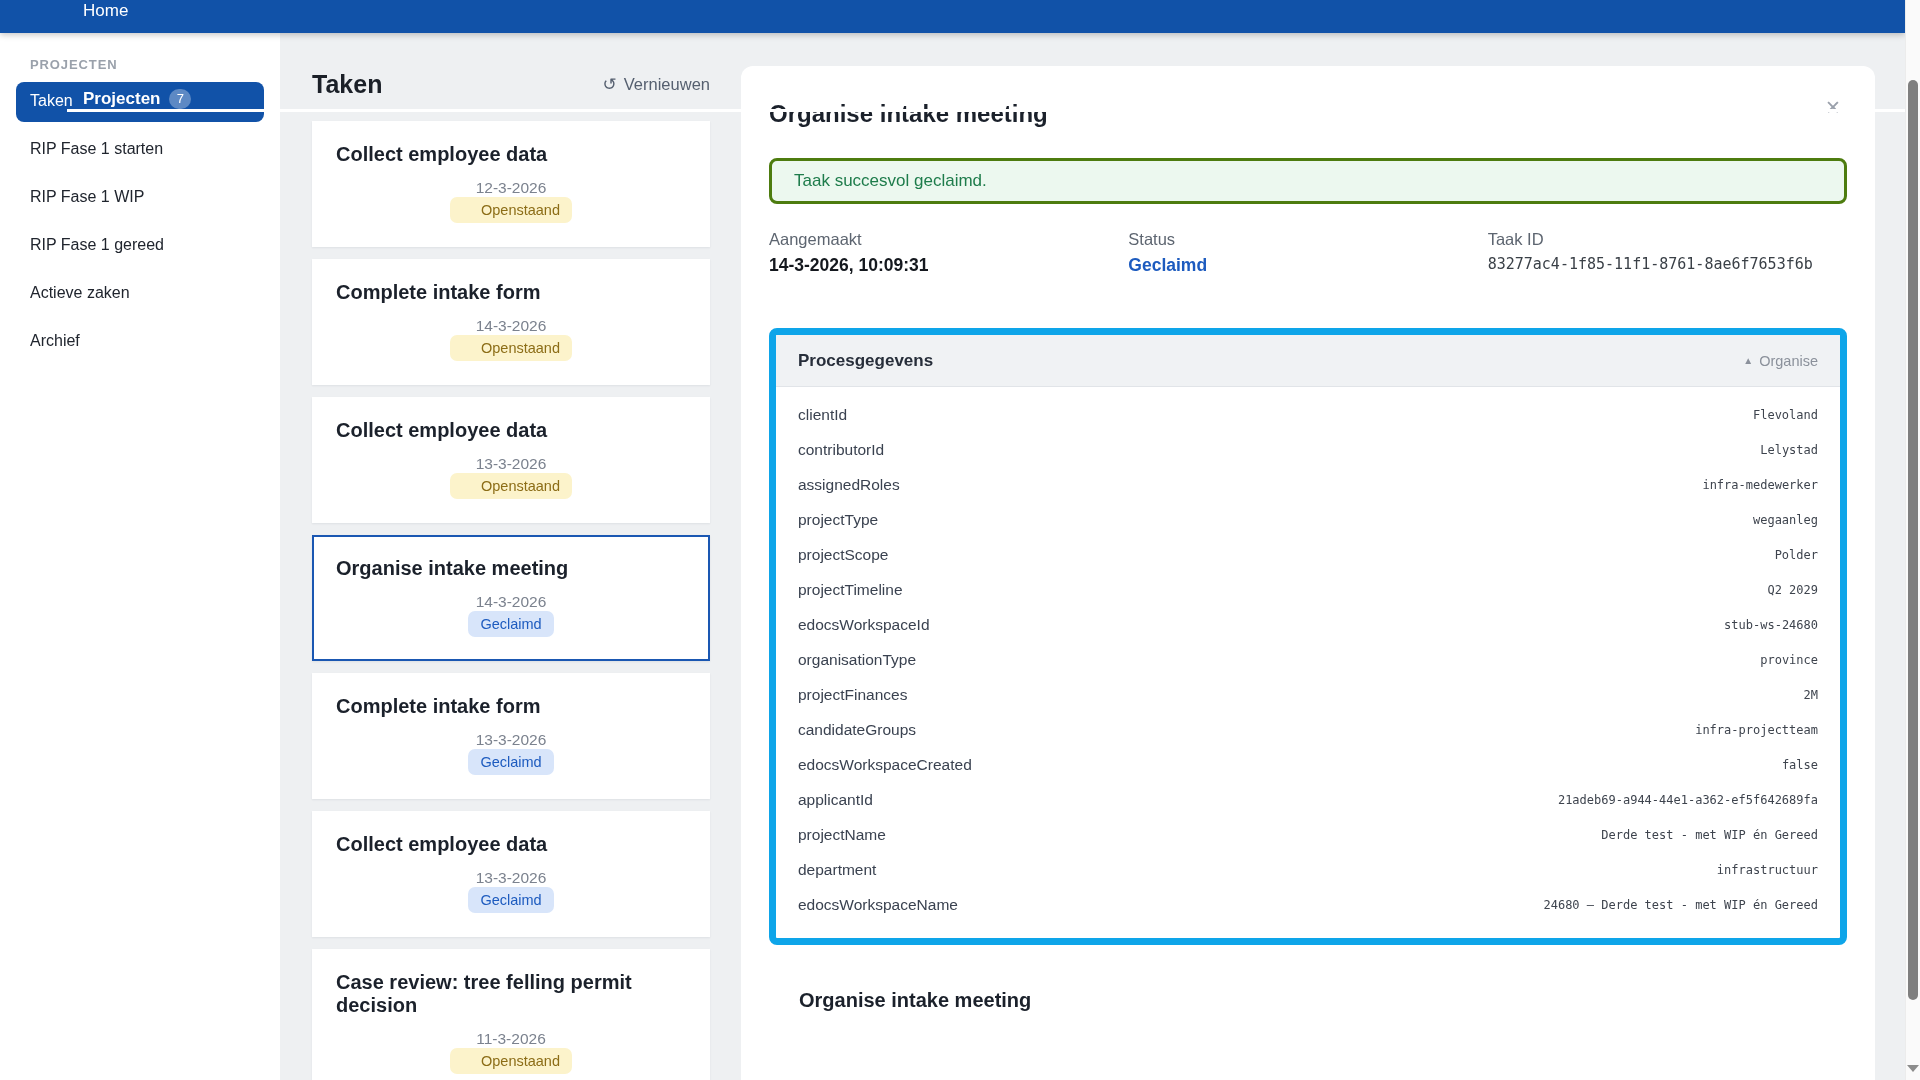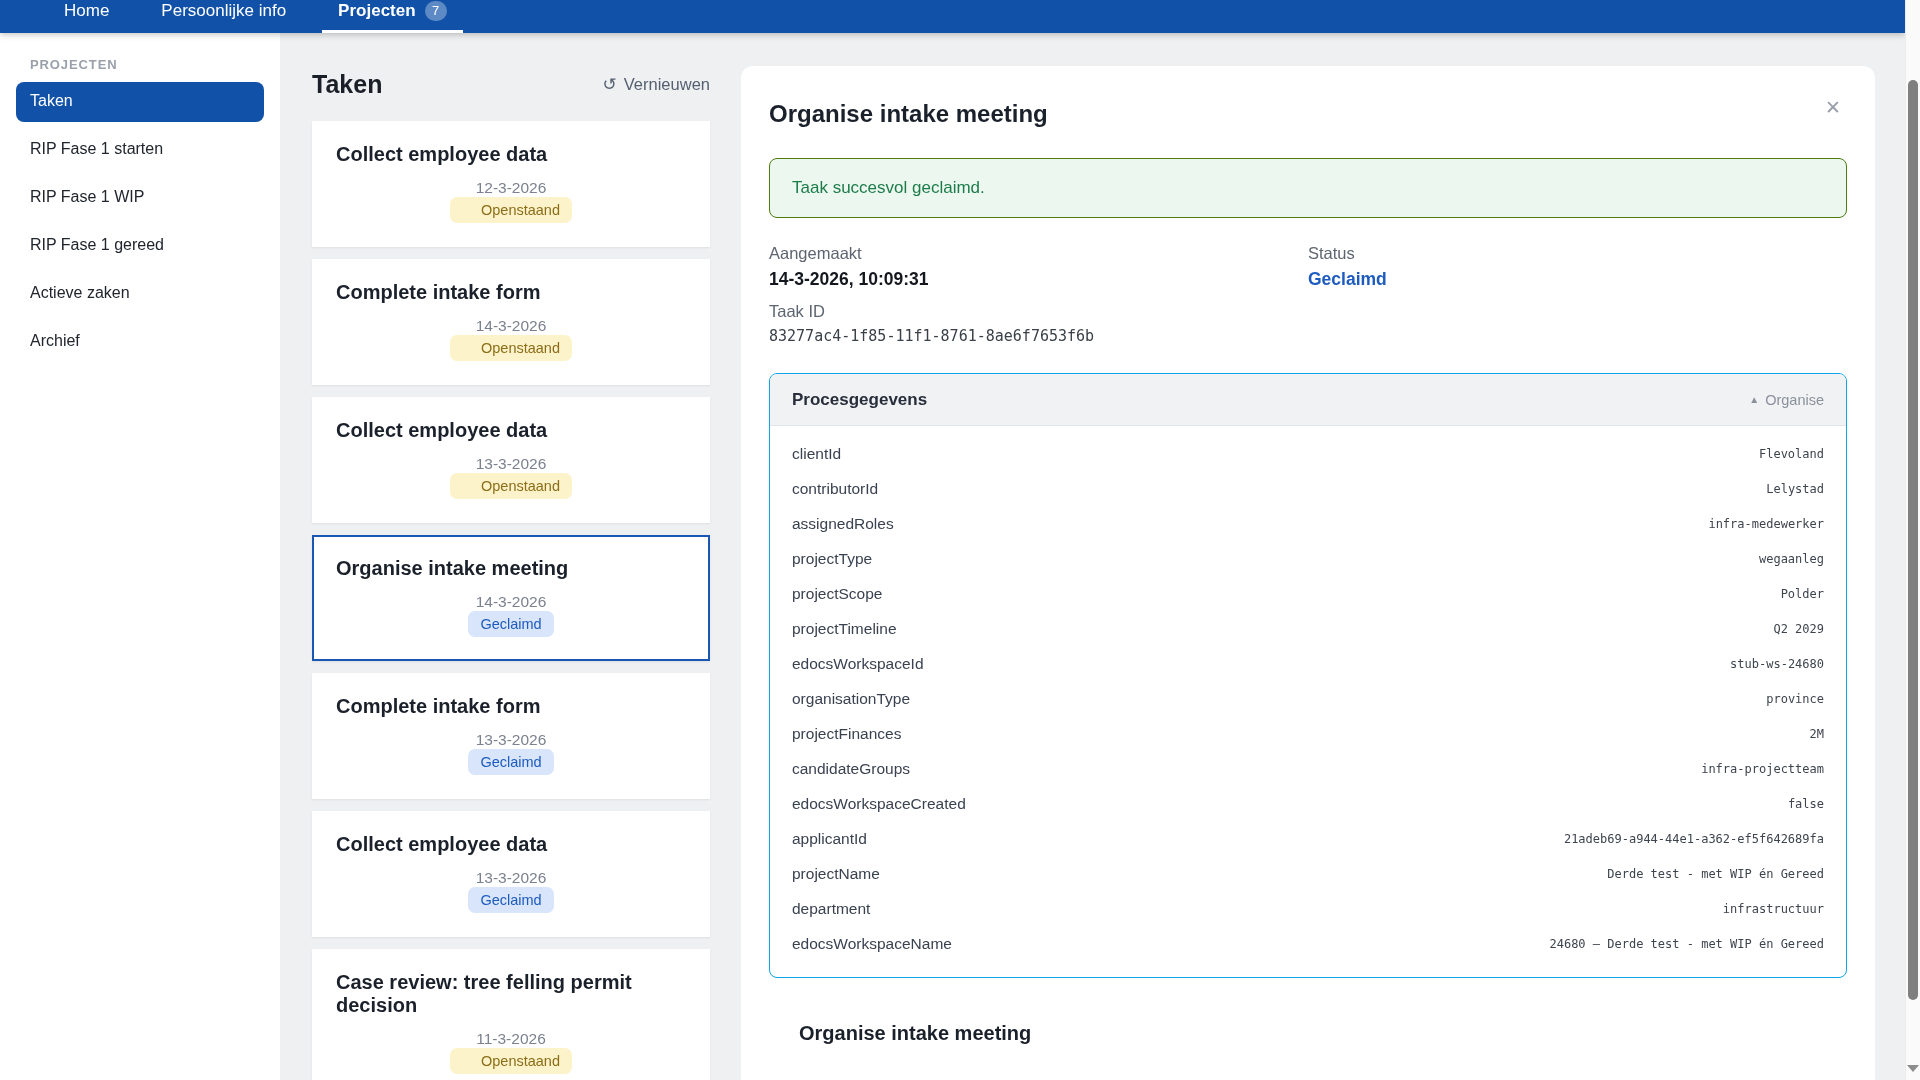--- a/index.html
+++ b/index.html
@@ -6,22 +6,23 @@
   html,body { background:#e9ebee; }
   .app {
     position:relative; width:1920px; height:1080px; overflow:hidden;
     background:#eef0f2; font-family:"Liberation Sans", sans-serif;
   }
 
   
   .nav {
     position:absolute; top:0; left:0; width:1905px; height:33px;
     background:#1152a8; display:flex; align-items:stretch;
-    padding-left:48px; gap:20px; z-index:6;
+    padding-left:67px; gap:20px; z-index:6;
     box-shadow:0 2px 6px rgba(0,0,0,.22);
+    flex-direction:column;
   }
   .nav-item {
     display:flex; align-items:flex-start; gap:9px;
     padding:1px 16px 0; color:#fff; font-size:17px; line-height:20px;
     border-bottom:3px solid transparent; cursor:pointer; white-space:nowrap;
   }
   .nav-item.active { border-bottom-color:#fff; font-weight:700; }
   .nav-badge {
     background:rgba(255,255,255,.32); border-radius:11px;
     min-width:22px; height:20px; padding:0 6px; margin-top:0;
@@ -76,36 +77,36 @@
   .detail-card {
     position:absolute; left:461px; top:33px; width:1134px; height:1500px;
     background:#fff; border-radius:12px; padding:34px 28px;
   }
   .detail-title { font-size:24px; font-weight:700; color:#1b212b; }
   .close-btn {
     position:absolute; top:32px; right:34px; color:#9aa0ab; font-size:19px;
     background:none; border:none; cursor:pointer; line-height:1;
   }
   .alert-success {
-    margin-top:30px; height:60px; display:flex; align-items:center;
-    padding:0 22px; background:#ecf8ef; border:1px solid #4d7c0f;
+    margin-top:30px; height:46px; display:flex; align-items:center;
+    padding:0 22px; background:#ecf8ef; border:3px solid #4d7c0f;
     border-radius:8px; color:#1e7c4b; font-size:17px;
   }
   .meta-grid {
-    margin-top:26px; display:grid; grid-template-columns:1fr 1fr; row-gap:12px;
+    margin-top:26px; display:grid; grid-template-columns:1fr 1fr 1fr; row-gap:24px;
   }
   .meta-label { color:#5d6570; font-size:16.5px; margin-bottom:6px; }
   .meta-value { color:#14181e; font-size:17.5px; font-weight:700; }
   .meta-value.status { color:#1d5bbf; }
   .meta-value.mono {
     font-family:"DejaVu Sans Mono", monospace; font-size:15px;
     font-weight:400; color:#3a4047;
   }
 
-  .process-panel { margin-top:28px; border:1px solid #0ea5e9; border-radius:8px; overflow:hidden; }
+  .process-panel { margin-top:28px; border:7px solid #0ea5e9; border-radius:8px; overflow:hidden; }
   .process-header {
     background:#f0f2f4; padding:15px 22px; display:flex;
     justify-content:space-between; align-items:center;
     border-bottom:1px solid #e1e4e8; height:52px;
   }
   .process-title { font-size:17px; font-weight:700; color:#272e3a; }
   .collapse-btn {
     color:#8b919b; font-size:14.5px; background:none; border:none;
     cursor:pointer; display:flex; align-items:center; gap:6px; font-family:inherit;
   }

